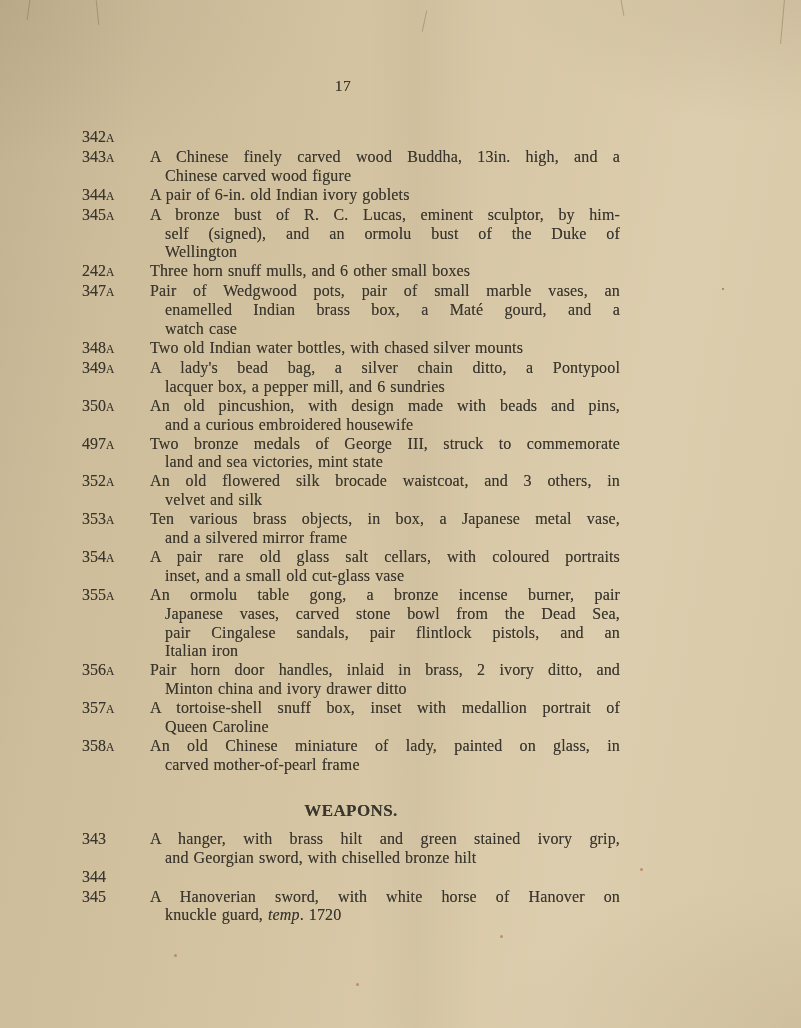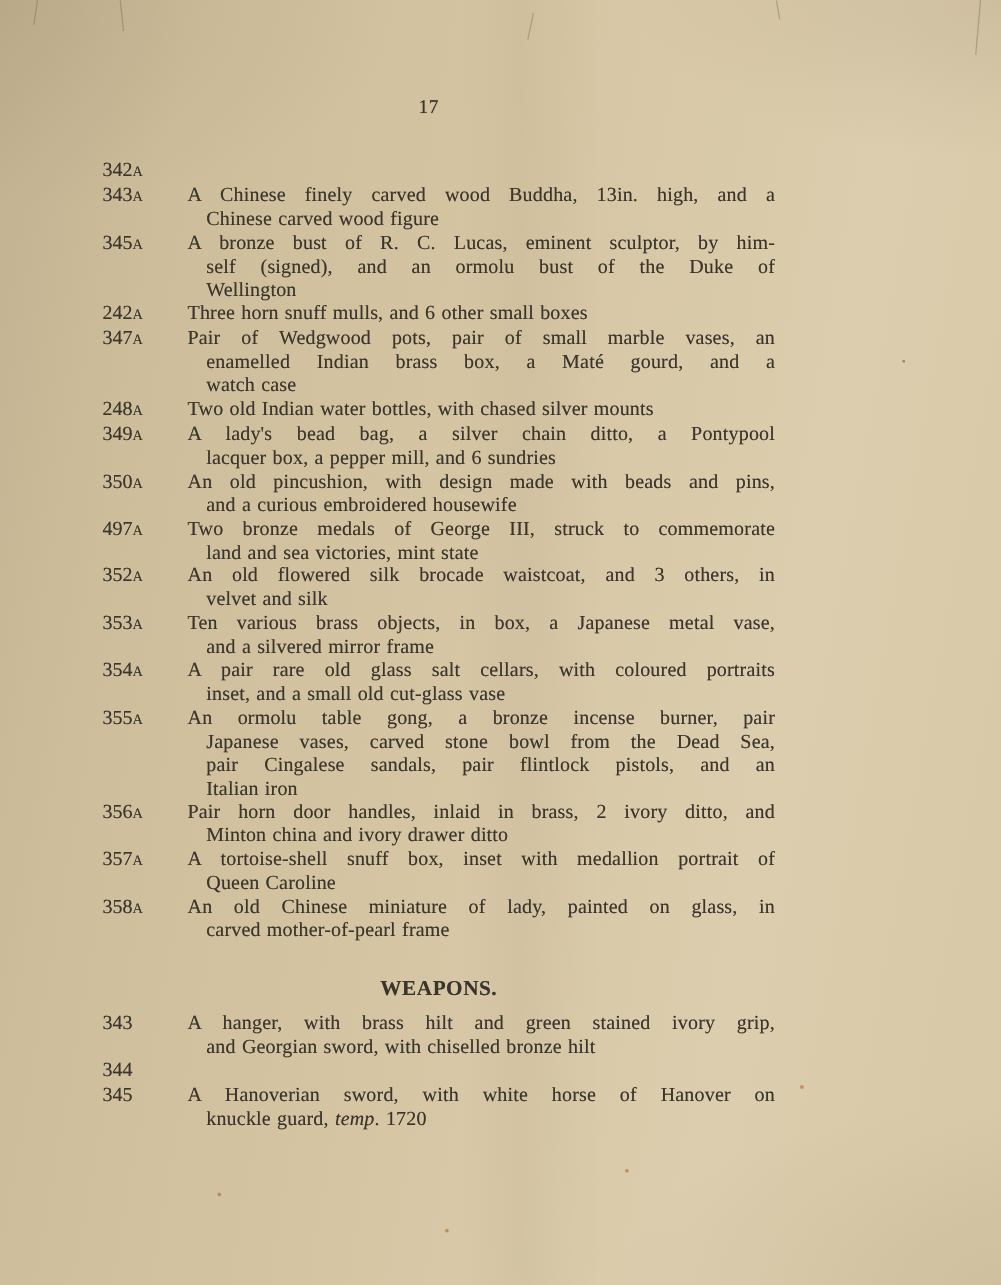--- a/index.html
+++ b/index.html
@@ -74,20 +74,26 @@
         <div class="lot-number"><span>342</span><span class="suffix">A</span></div>
       </div>
       <div class="lot-row">
         <div class="lot-number"><span>343</span><span class="suffix">A</span></div>
         <div class="lot-desc">
           <div class="lot-line justify">A Chinese finely carved wood Buddha, 13in. high, and a</div>
           <div class="lot-line cont">Chinese carved wood figure</div>
         </div>
       </div>
       <div class="lot-row">
+        <div class="lot-number"><span>344</span><span class="suffix">A</span></div>
+        <div class="lot-desc">
+          <div class="lot-line">A pair of 6-in. old Indian ivory goblets</div>
+        </div>
+      </div>
+      <div class="lot-row">
         <div class="lot-number"><span>345</span><span class="suffix">A</span></div>
         <div class="lot-desc">
           <div class="lot-line justify">A bronze bust of R. C. Lucas, eminent sculptor, by him-</div>
           <div class="lot-line cont justify">self (signed), and an ormolu bust of the Duke of</div>
           <div class="lot-line cont">Wellington</div>
         </div>
       </div>
       <div class="lot-row">
         <div class="lot-number"><span>242</span><span class="suffix">A</span></div>
         <div class="lot-desc">
@@ -96,21 +102,21 @@
       </div>
       <div class="lot-row">
         <div class="lot-number"><span>347</span><span class="suffix">A</span></div>
         <div class="lot-desc">
           <div class="lot-line justify">Pair of Wedgwood pots, pair of small marble vases, an</div>
           <div class="lot-line cont justify">enamelled Indian brass box, a Maté gourd, and a</div>
           <div class="lot-line cont">watch case</div>
         </div>
       </div>
       <div class="lot-row">
-        <div class="lot-number"><span>248</span><span class="suffix">A</span></div>
+        <div class="lot-number"><span>348</span><span class="suffix">A</span></div>
         <div class="lot-desc">
           <div class="lot-line">Two old Indian water bottles, with chased silver mounts</div>
         </div>
       </div>
       <div class="lot-row">
         <div class="lot-number"><span>349</span><span class="suffix">A</span></div>
         <div class="lot-desc">
           <div class="lot-line justify">A lady's bead bag, a silver chain ditto, a Pontypool</div>
           <div class="lot-line cont">lacquer box, a pepper mill, and 6 sundries</div>
         </div>

